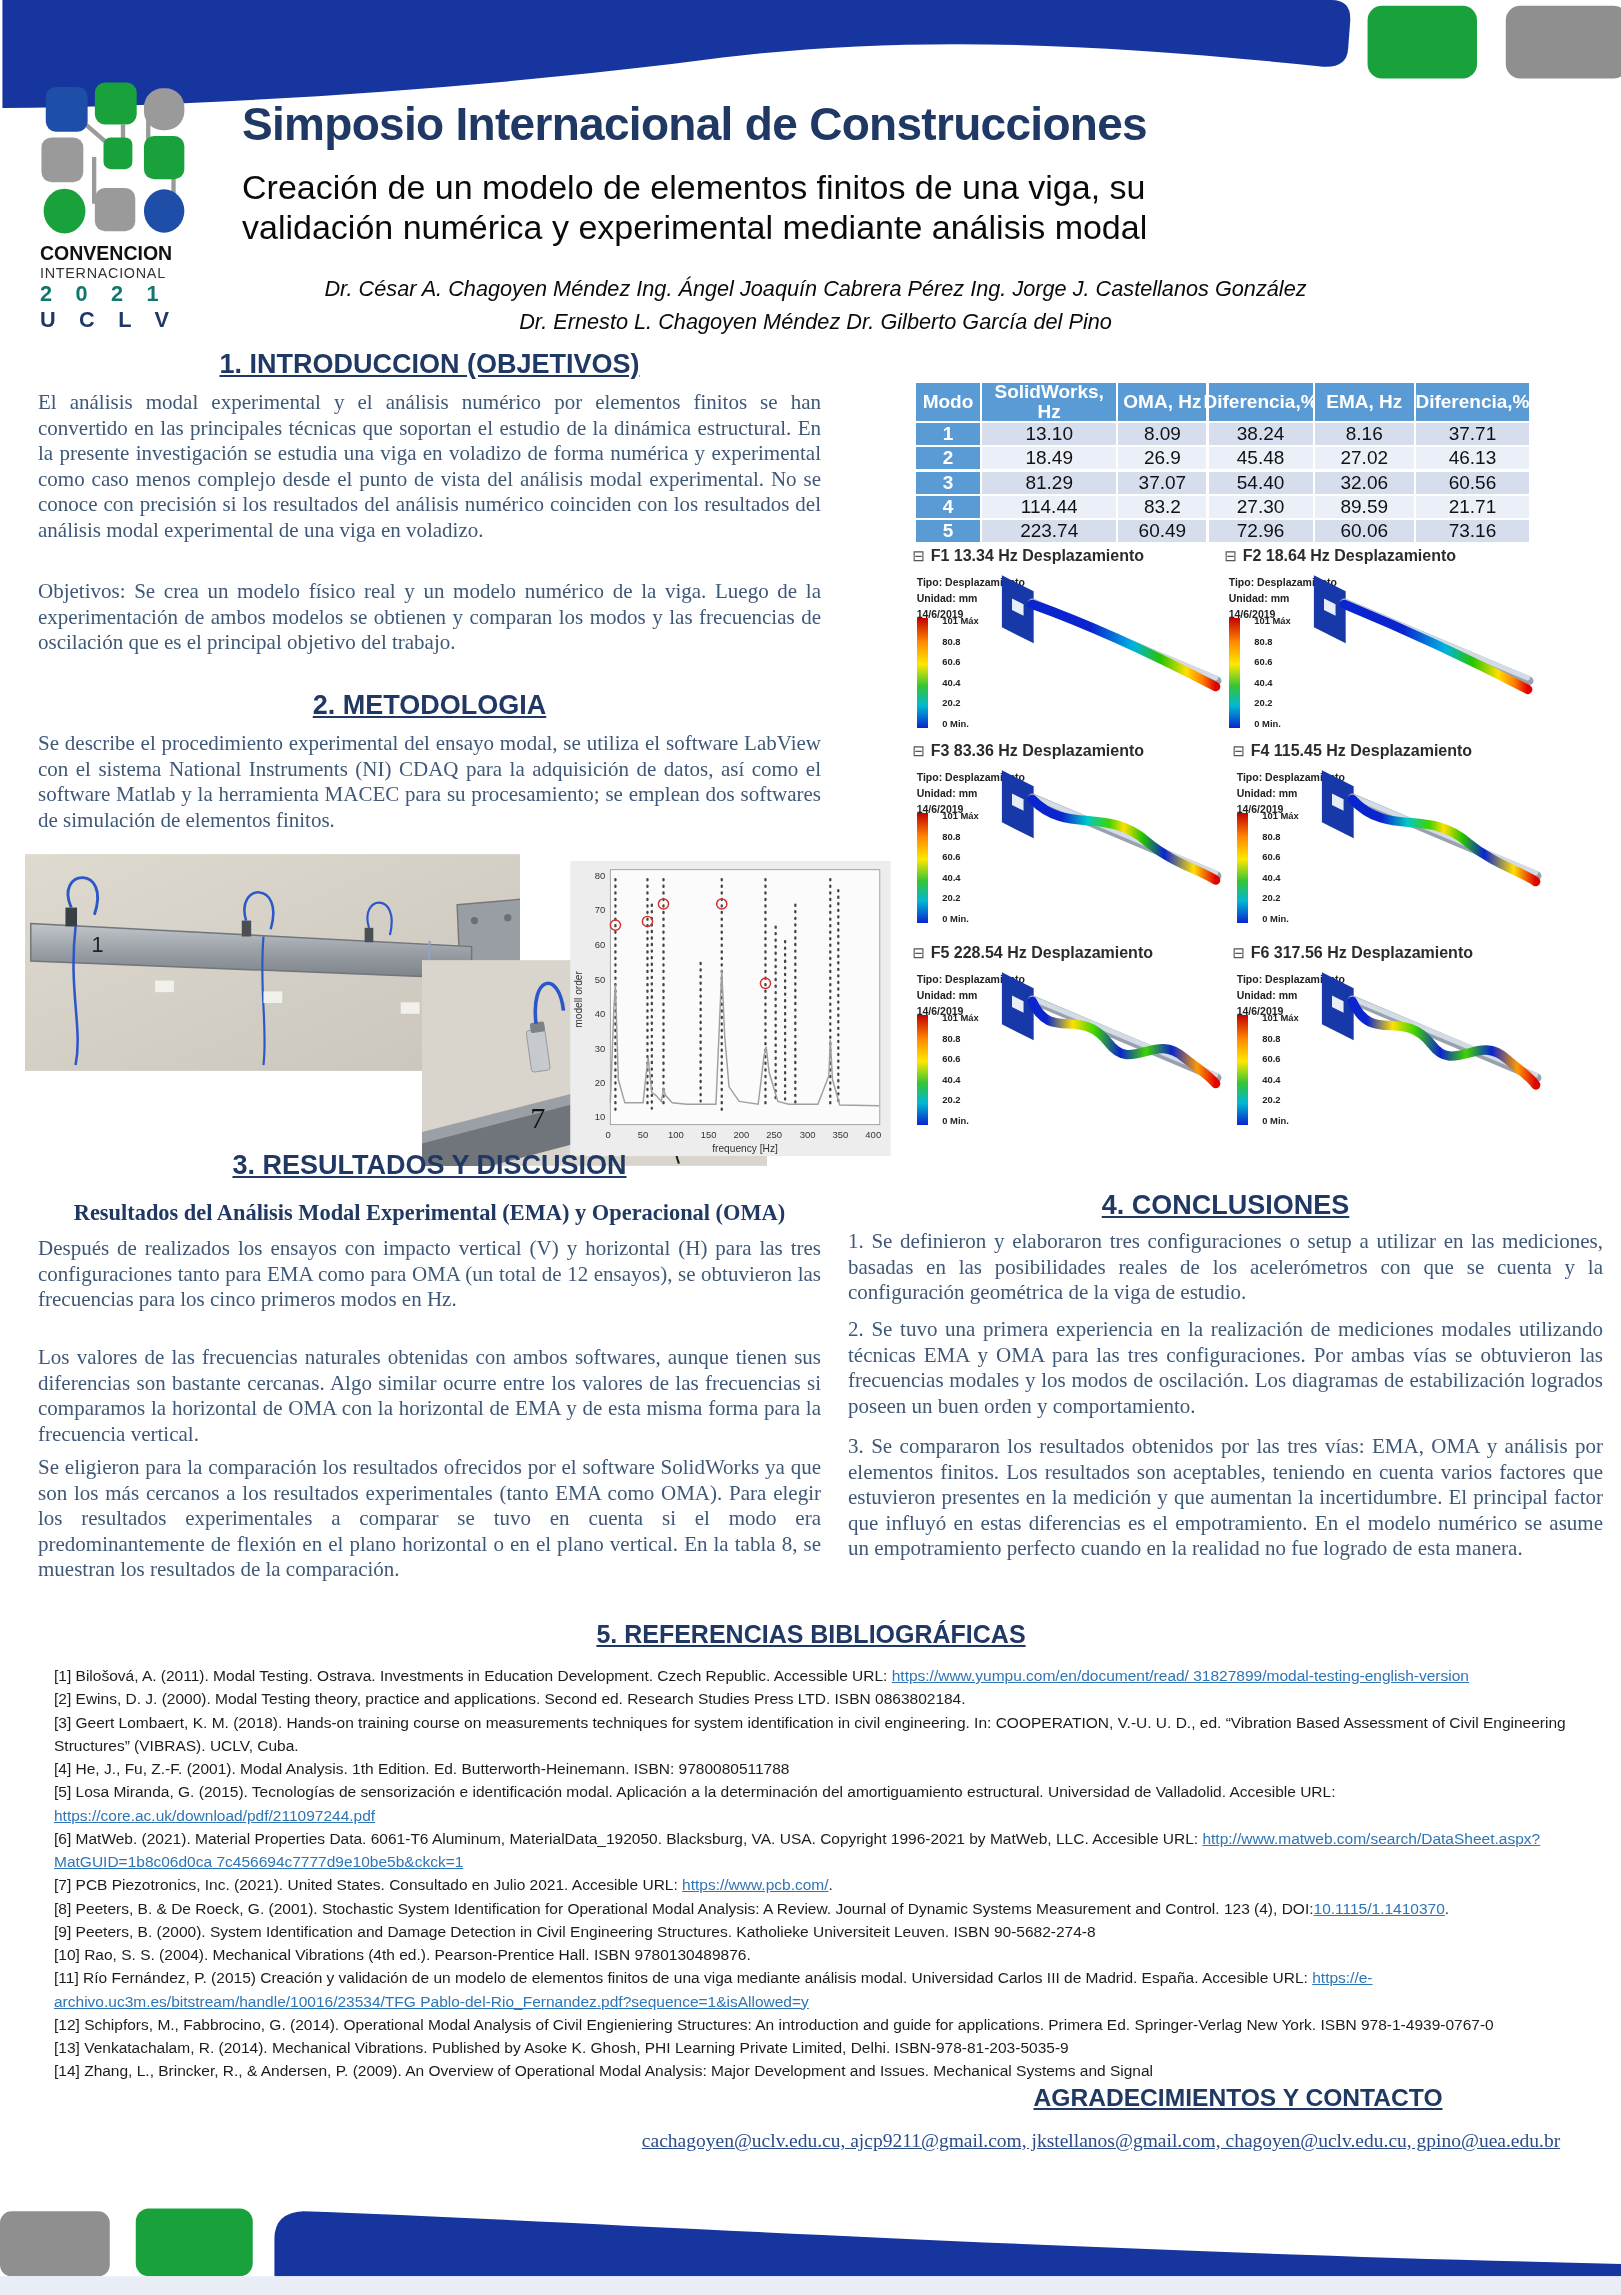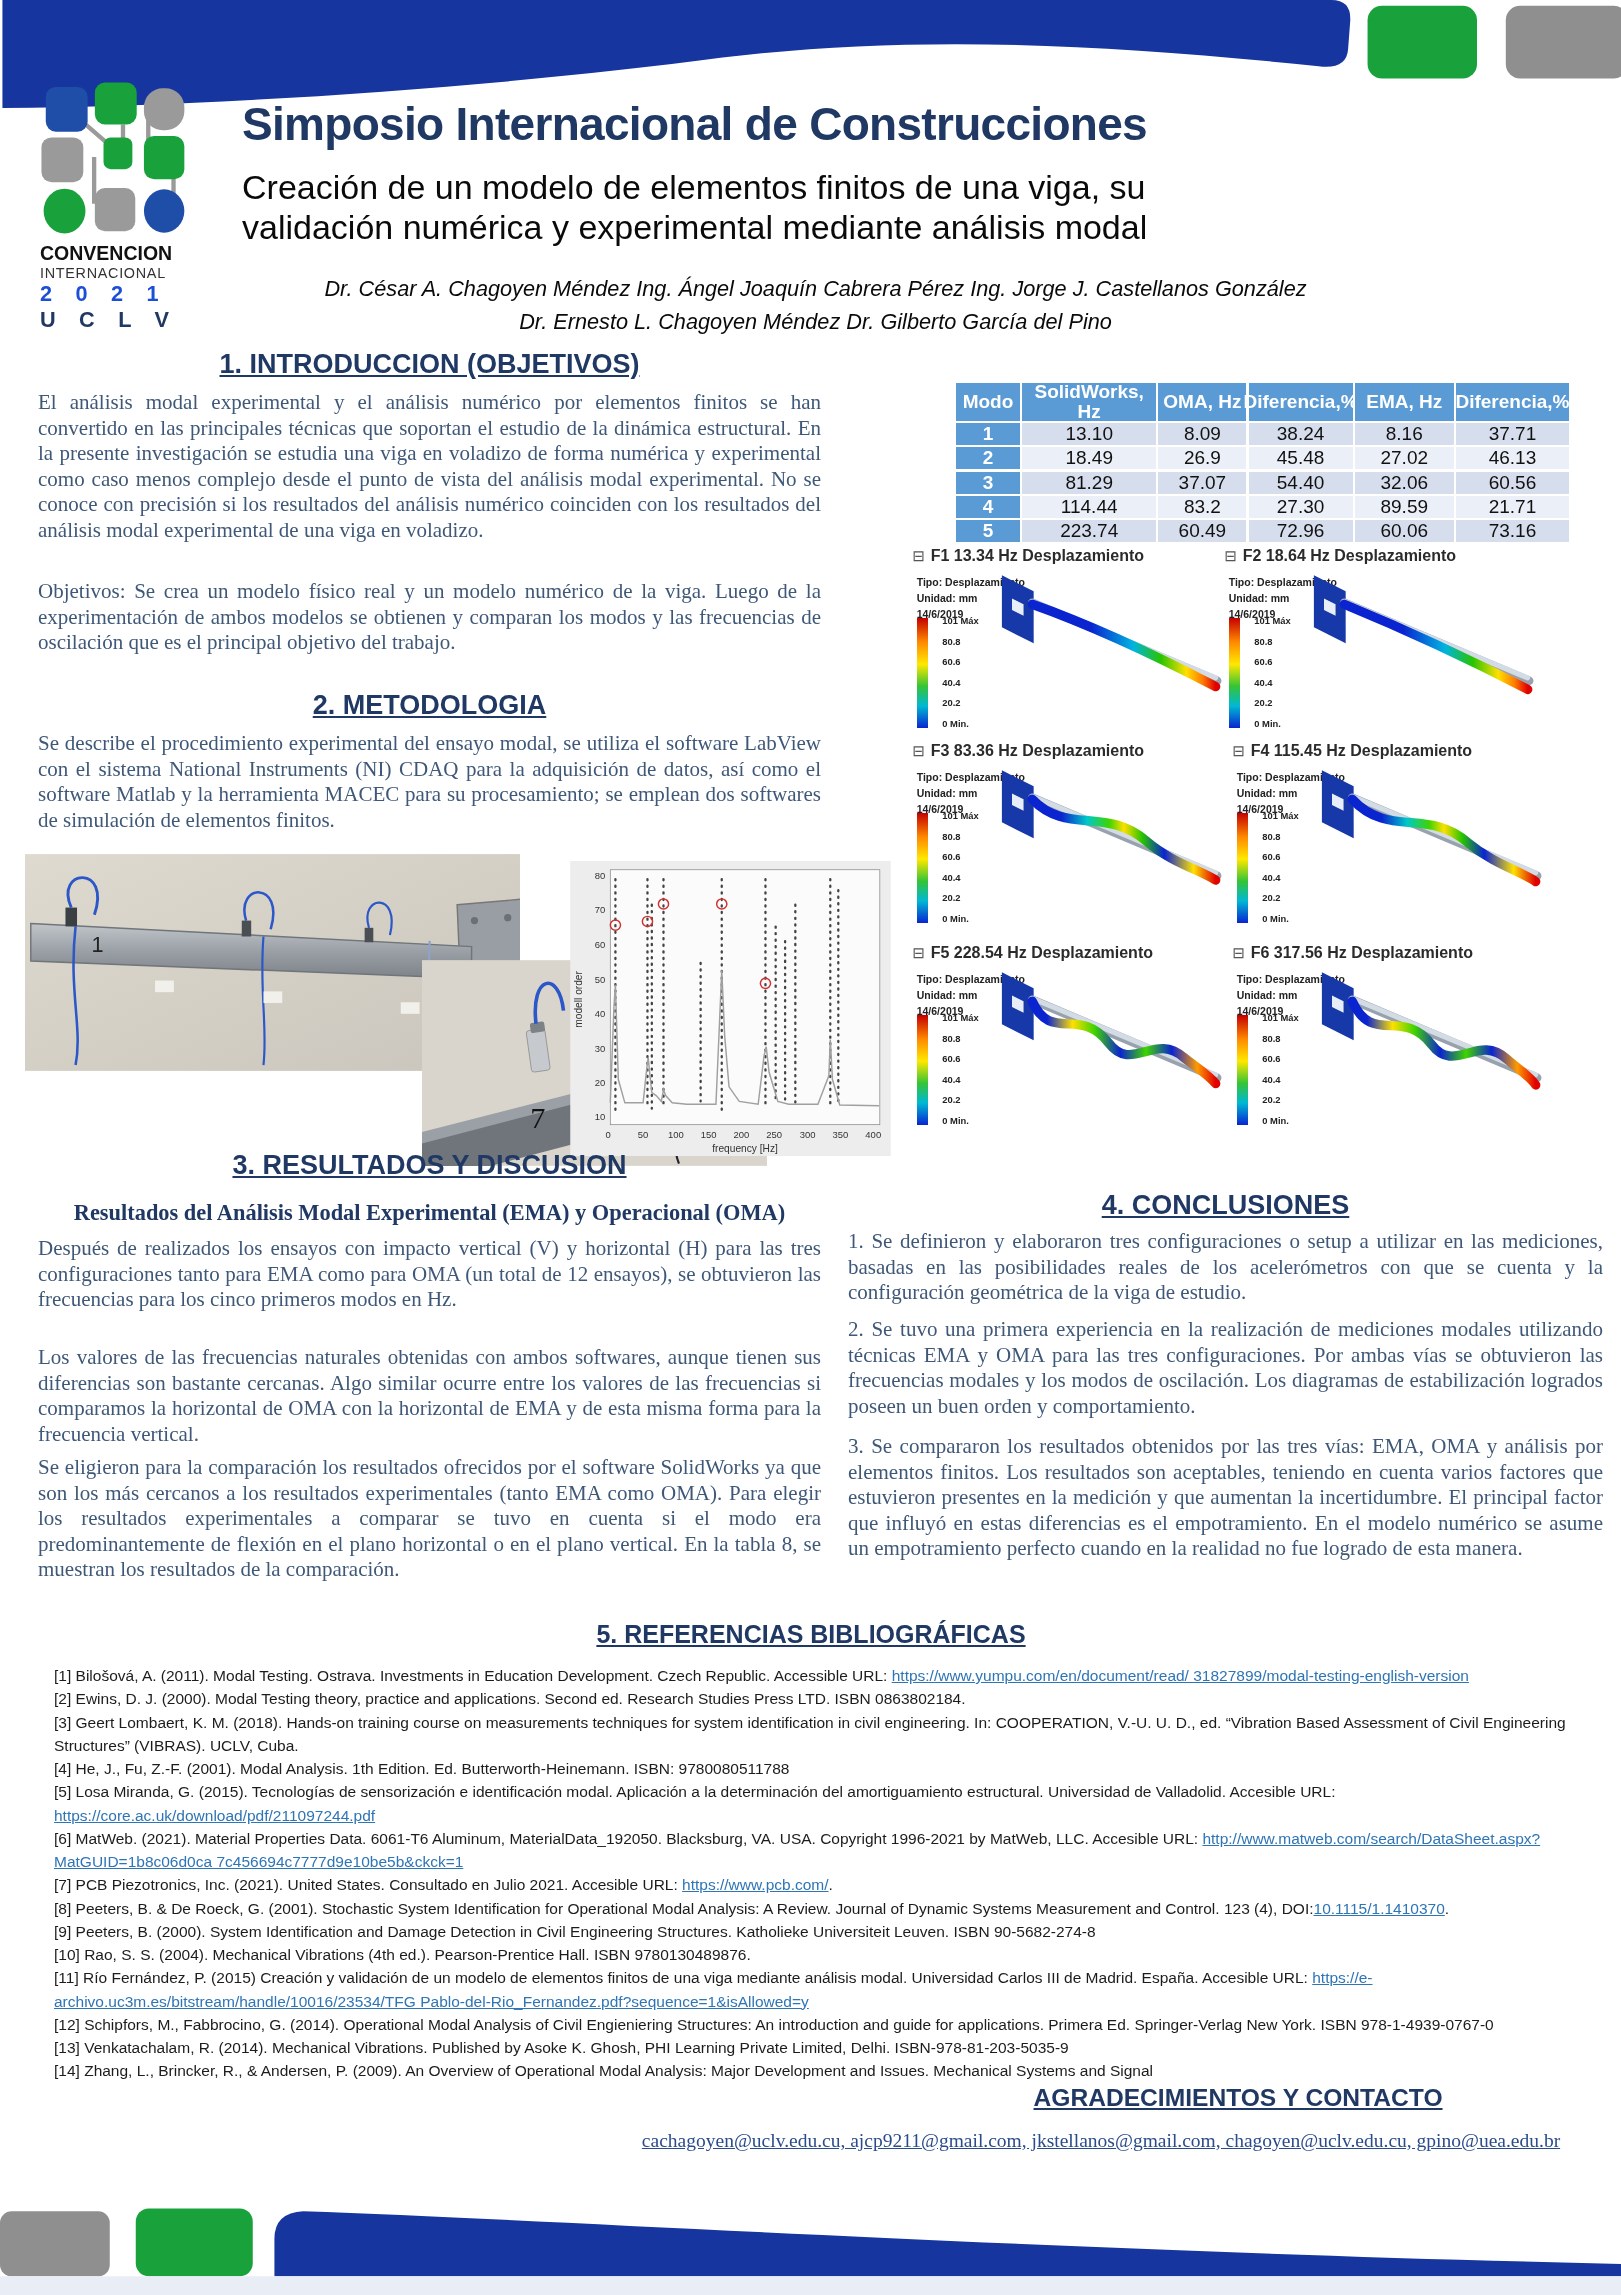--- a/index.html
+++ b/index.html
@@ -10,25 +10,25 @@
       text-decoration:underline;text-align:center;}
   .body-text{font-family:"Liberation Serif",serif;color:#3F5878;text-align:justify;
       font-size:21px;line-height:1.22;}
   .subhead{font-family:"Liberation Serif",serif;color:#1F3864;font-weight:bold;font-size:22.4px;}
   .poster-title{font-size:46px;font-weight:bold;color:#1F3864;letter-spacing:-0.7px;}
   .poster-sub{font-size:34px;color:#0a0a0a;line-height:1.17;}
   .authors{font-size:21.7px;color:#0a0a0a;text-align:center;line-height:1.5;font-style:italic;}
   
   .logo-txt1{font-size:19.5px;font-weight:bold;color:#111;letter-spacing:0px;}
   .logo-txt2{font-size:14.4px;color:#333;letter-spacing:0.7px;}
-  .logo-txt3{font-size:21.7px;color:#1d4ed8;letter-spacing:8.7px;font-weight:bold;}
+  .logo-txt3{font-size:21.7px;color:#0f766e;letter-spacing:8.7px;font-weight:bold;}
   .logo-txt4{font-size:21.7px;color:#1F3864;letter-spacing:8.7px;font-weight:bold;}
   
   .modal-table{display:grid;grid-template-columns:64px 134px 88px 104px 99px 113px;
-      gap:2.2px;background:#ffffff;font-size:19px;margin-left:40px;}
+      gap:2.2px;background:#ffffff;font-size:19px;}
   .modal-table div{display:flex;align-items:center;justify-content:center;height:100%;}
   .th{background:#5B9BD5;color:#ffffff;font-weight:bold;height:38px !important;text-align:center;line-height:1.05;}
   .mode-cell{background:#5B9BD5;color:#ffffff;font-weight:bold;height:24px;}
   .cell-a{background:#D6DEED;color:#111;height:24px;}
   .cell-b{background:#EBEFF7;color:#111;height:24px;}
   
   .fig-panel{position:absolute;width:329px;height:189px;}
   .fig-title{position:absolute;left:4.3px;top:1.4px;font-size:16px;font-weight:bold;color:#2b2b2b;}
   .fig-title .ci{color:#555;font-weight:normal;margin-right:5.8px;font-size:15px;}
   .fig-meta{position:absolute;left:8.7px;top:29px;font-size:10.5px;color:#222;line-height:1.5;font-weight:bold;}

